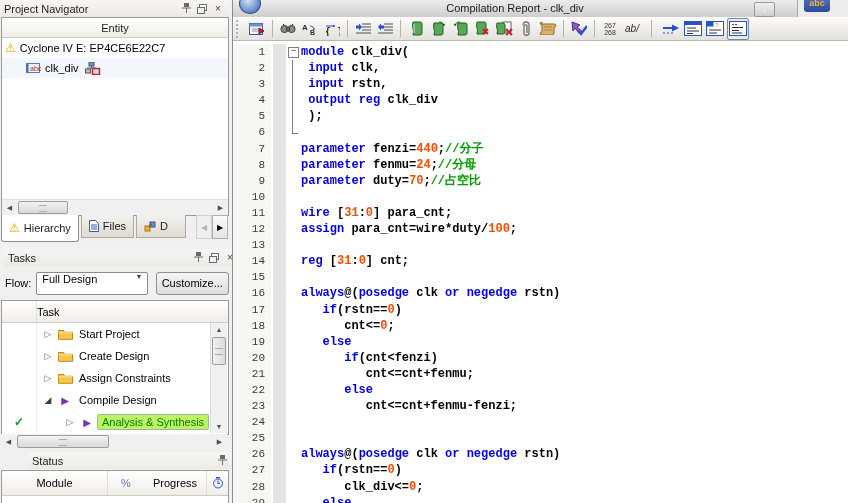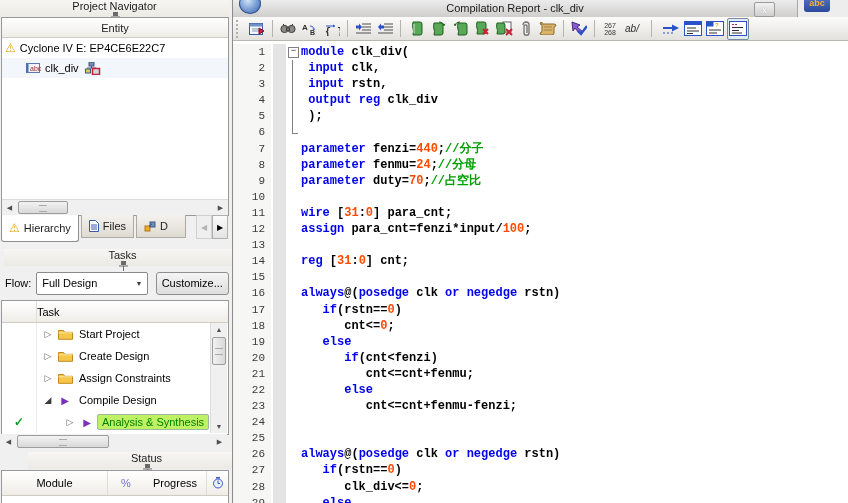--- a/index.html
+++ b/index.html
@@ -4,21 +4,21 @@
 <style>
   html,body{margin:0;padding:0;}
   body{width:848px;height:503px;position:relative;overflow:hidden;
        background:#f0f0f0;font-family:"Liberation Sans",sans-serif;
        -webkit-font-smoothing:antialiased;}
 
   
   #left{position:absolute;left:0;top:0;width:229px;height:503px;background:#f0f0f0;}
 
   .panel-header{height:17px;display:flex;align-items:center;padding:0 4px;
-    background:linear-gradient(#f7f6f3,#eceae4);font-size:11px;color:#1c1c1c;flex-direction:column;}
+    background:linear-gradient(#f7f6f3,#eceae4);font-size:11px;color:#1c1c1c;}
   .panel-header .ph-title{flex:1;}
   .ph-btn{width:14px;height:13px;display:flex;align-items:center;justify-content:center;
     margin-left:2px;color:#444;font-size:10px;line-height:10px;}
   .ph-btn svg{display:block;}
 
   .boxed{background:#fff;border:1px solid #98999c;}
 
   
   #nav-box{position:absolute;left:1px;top:17px;width:226px;height:197px;}
   .col-header{height:19px;background:linear-gradient(#ffffff,#efede7);
@@ -52,21 +52,21 @@
   .tab-arrow{width:14px;height:22px;display:flex;align-items:center;justify-content:center;
     font-size:8px;background:linear-gradient(#fbfbfb,#e3e3e3);border:1px solid #b0b0b0;}
   .tab-arrow.dis{color:#b5b5b5;border-color:#d0d0d0;background:#efefef;}
 
   
   #tasks-header{position:absolute;left:4px;top:249px;width:229px;}
   #flow-row{position:absolute;left:0;top:268px;width:229px;height:30px;
     display:flex;align-items:center;font-size:11px;}
   #flow-label{margin:0 5px 0 5px;}
   #flow-select{width:110px;height:21px;background:#fff;border:1px solid #8a8a8a;
-    border-radius:2px;display:flex;align-items:center;font-size:11px;}
+    border-radius:2px;display:flex;align-items:flex-start;font-size:11px;}
   #flow-select .fs-text{flex:1;padding-left:5px;}
   #flow-select .fs-arrow{width:15px;text-align:center;font-size:7px;color:#404040;}
   #customize-btn{margin-left:8px;width:72px;height:21px;border:1px solid #8e8f8f;border-radius:3px;
     background:linear-gradient(#f5f5f5,#dddddd);font-size:11px;display:flex;
     align-items:center;justify-content:center;}
 
   #task-box{position:absolute;left:1px;top:300px;width:226px;height:133px;}
   #task-colheader{height:21px;background:linear-gradient(#ffffff,#efede7);
     border-bottom:1px solid #cfccc4;font-size:11px;display:flex;align-items:center;}
   #task-colheader .th-status{width:34px;border-right:1px solid #e0ddd5;height:100%;}
@@ -621,21 +621,21 @@
       <div class="cl">
         <span class="ln">11</span>
         <span class="lmargin"></span>
         <span class="lfold"></span>
         <span class="code"><span class="tk">wire</span><span class="tp"> [</span><span class="tn">31</span><span class="tp">:</span><span class="tn">0</span><span class="tp">] para_cnt;</span></span>
       </div>
       <div class="cl">
         <span class="ln">12</span>
         <span class="lmargin"></span>
         <span class="lfold"></span>
-        <span class="code"><span class="tk">assign</span><span class="tp"> para_cnt=fenzi*input/</span><span class="tn">100</span><span class="tp">;</span></span>
+        <span class="code"><span class="tk">assign</span><span class="tp"> para_cnt=wire*duty/</span><span class="tn">100</span><span class="tp">;</span></span>
       </div>
       <div class="cl">
         <span class="ln">13</span>
         <span class="lmargin"></span>
         <span class="lfold"></span>
         <span class="code"></span>
       </div>
       <div class="cl">
         <span class="ln">14</span>
         <span class="lmargin"></span>

